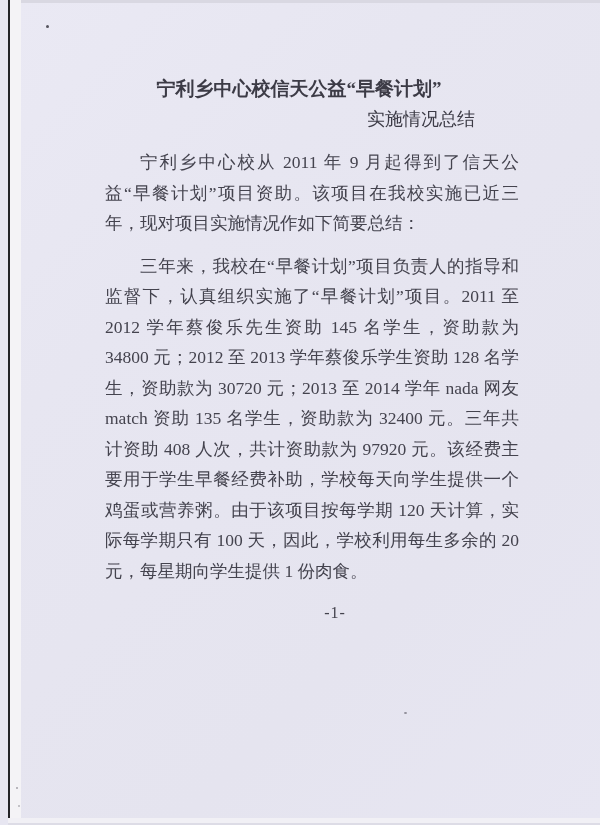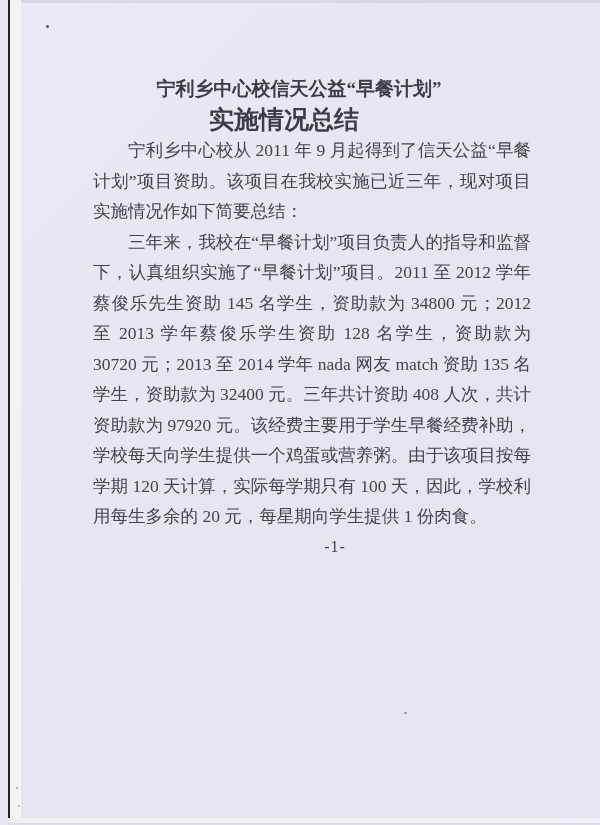--- a/index.html
+++ b/index.html
@@ -62,29 +62,29 @@
   }
   .doc-title {
     font-weight: bold;
     font-size: 19px;
     line-height: 31px;
     text-align: center;
     padding-right: 26px;
     color: #3c3b46;
   }
   .doc-subtitle {
-    font-weight: bold;
-    font-size: 25px;
+    font-weight: normal;
+    font-size: 18px;
     line-height: 31px;
-    text-align: center;
+    text-align: right;
     padding-right: 56px;
     color: #3c3b46;
   }
   .doc p {
-    margin: 0;
+    margin: 12px;
     text-indent: 2em;
   }
   .page-number {
     text-align: center;
     padding-left: 46px;
     font-size: 16px;
     line-height: 30.5px;
     letter-spacing: 1px;
   }
   

